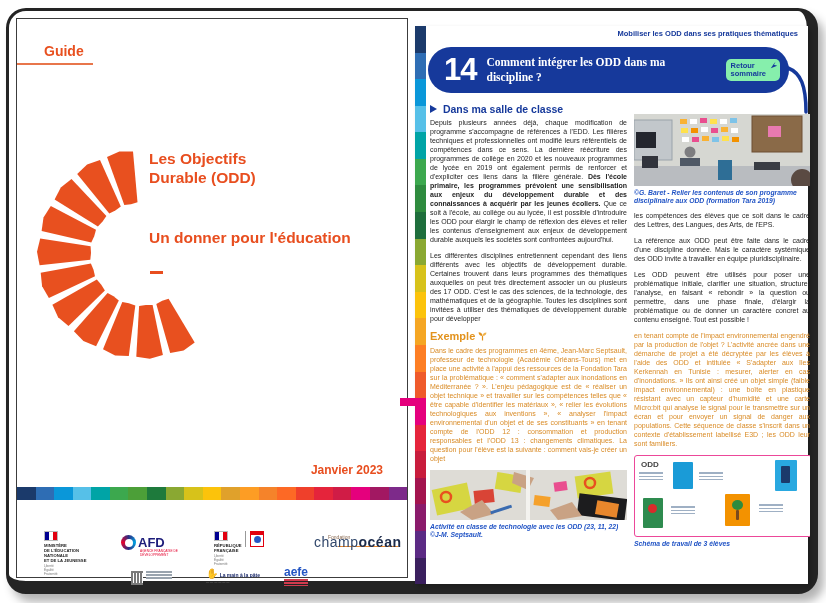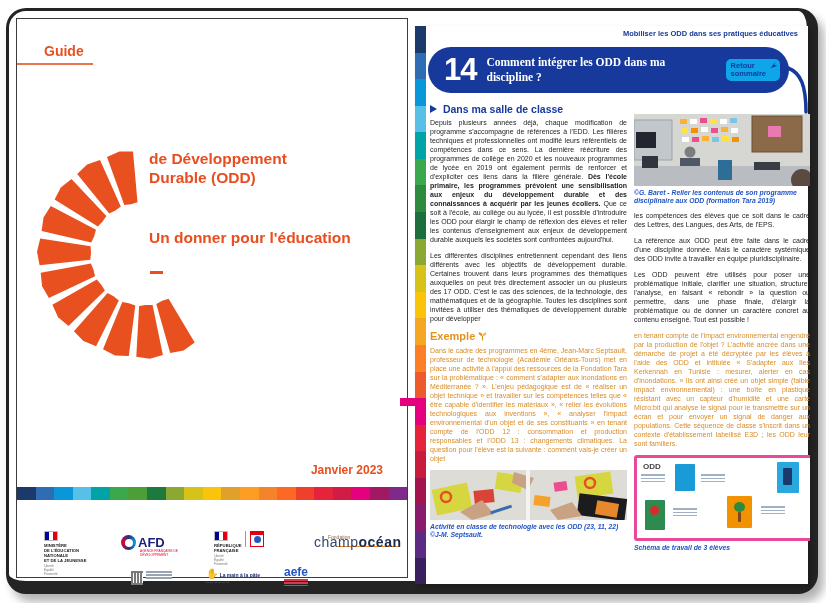--- a/index.html
+++ b/index.html
@@ -67,39 +67,39 @@
   .page-right{position:absolute;left:415px;top:26px;width:393px;height:558px;background:#fff;
               box-shadow:3px 3px 5px rgba(0,0,0,.22);}
   .v-stripe{position:absolute;left:0;top:0;bottom:0;width:11px;display:flex;flex-direction:column;}
   .v-stripe div{flex:1;}
   .section-marker{position:absolute;left:-15px;top:372px;width:15px;height:8px;background:#e5007d;}
   .running-head{position:absolute;top:3px;right:10px;font-size:7.5px;font-weight:bold;color:#16399b;}
   .banner{position:absolute;left:13px;top:21px;width:361px;height:46px;background:#16399b;
           border-radius:24px;display:flex;align-items:center;color:#fff;}
   .banner-num{font-size:31px;font-weight:bold;margin-left:16px;letter-spacing:-1px;}
   .banner-title{font-size:11.5px;font-weight:bold;margin-left:10px;width:228px;line-height:15px;font-family:Liberation Serif, serif;}
-  .back-btn{margin-left:auto;margin-right:9px;background:#0ea5e9;color:#16399b;border:none;
+  .back-btn{margin-left:auto;margin-right:9px;background:#86efac;color:#16399b;border:none;
             border-radius:5px;font-family:inherit;font-size:7.5px;font-weight:bold;line-height:8px;
             padding:3px 14px 3px 5px;text-align:left;position:relative;cursor:pointer;}
   .back-btn svg{position:absolute;right:2px;top:2px;}
   .banner-tail{position:absolute;left:372px;top:40px;}
   .section-h{position:absolute;left:15px;top:77px;font-size:10.5px;font-weight:bold;color:#16399b;}
   .section-h .arr{display:inline-block;width:0;height:0;border-left:7px solid #16399b;
                   border-top:4.5px solid transparent;border-bottom:4.5px solid transparent;
                   margin-right:3px;}
   .col{position:absolute;top:92px;bottom:4px;overflow:hidden;}
   .col-l{left:15px;width:197px;}
   .col-r{left:219px;top:86px;width:176px;}
   .col p{margin:0 0 7px 0;font-size:7px;line-height:9px;text-align:justify;color:#1d1d1d;}
   .orange-t{color:#d98b26 !important;}
   .ex-h{font-size:11px;font-weight:bold;color:#e2921c;margin:3px 0 4px 0;}
   .caption{font-size:6.8px;line-height:8.2px;font-style:italic;font-weight:bold;color:#2053c5;
            margin:3px 0 6px 0;}
   .photo{display:block;margin:2px 0 0 0;}
-  .schema{position:relative;width:176px;height:80px;background:#fff;border:3px solid #ec4899;
+  .schema{position:relative;width:176px;height:80px;background:#fff;border:1px solid #ec4899;
           border-radius:3px;margin-top:3px;}
   .schema .odd-lab{position:absolute;left:6px;top:4px;font-size:8px;font-weight:bold;color:#444;}
   .mini-bars{position:absolute;}
   .mini-bars div{width:24px;height:1.6px;background:#9fb0c4;margin-bottom:1.6px;}
   .card{position:absolute;border-radius:1px;}
 </style>
 </head>
 <body>
 
 <div class="frame"></div>
@@ -116,21 +116,21 @@
       <path d="M17.2,91.5 L14.0,104.8 L16.6,118.2 L67.3,112.7 L68.0,105.9 L67.6,99.2 Z" fill="#e8501f"></path>
       <path d="M17.7,125.7 L19.1,139.3 L25.9,151.1 L72.0,129.3 L70.5,122.7 L67.9,116.4 Z" fill="#e8501f"></path>
       <path d="M29.4,157.8 L35.1,170.2 L45.5,179.1 L81.9,143.4 L78.3,137.7 L73.8,132.6 Z" fill="#e8501f"></path>
       <path d="M50.9,184.3 L60.4,194.1 L73.1,199.2 L95.8,153.5 L90.5,149.3 L84.6,146.0 Z" fill="#e8501f"></path>
       <path d="M80.0,202.3 L92.1,208.5 L105.8,209.1 L112.3,158.6 L105.9,156.3 L99.3,155.1 Z" fill="#e8501f"></path>
       <path d="M113.3,209.8 L126.8,211.7 L139.9,207.9 L129.6,157.9 L122.8,157.9 L116.1,158.9 Z" fill="#e8501f"></path>
       <path d="M147.2,206.1 L160.6,203.4 L171.7,195.5 L145.6,151.7 L139.2,153.8 L133.3,157.0 Z" fill="#e8501f"></path>
     </svg>
 
   <div class="cover-title">
-    <div>de Développement</div>
+    <div>Les Objectifs</div>
     <div>Durable (ODD)</div>
   </div>
   <div class="cover-sub">Un donner pour l'éducation</div>
   <div class="cover-dash"></div>
   <div class="cover-date">Janvier 2023</div>
 
   <div id="h-stripe" class="h-stripe">
       <div style="background: rgb(27, 58, 107);"></div>
       <div style="background: rgb(46, 109, 180);"></div>
       <div style="background: rgb(10, 151, 217);"></div>
@@ -235,21 +235,21 @@
       <div style="background: rgb(229, 0, 125);"></div>
       <div style="background: rgb(229, 36, 59);"></div>
       <div style="background: rgb(200, 28, 60);"></div>
       <div style="background: rgb(163, 20, 78);"></div>
       <div style="background: rgb(138, 26, 107);"></div>
       <div style="background: rgb(91, 42, 132);"></div>
       <div style="background: rgb(58, 31, 94);"></div>
     </div>
   <div class="section-marker"></div>
 
-  <div class="running-head">Mobiliser les ODD dans ses pratiques éducatives</div>
+  <div class="running-head">Mobiliser les ODD dans ses pratiques thématiques</div>
 
   <div class="banner">
     <div class="banner-num">14</div>
     <div class="banner-title">Comment intégrer les ODD dans ma discipline ?</div>
     <button class="back-btn">
       <span>Retour</span><br>
       <span>sommaire</span>
       <svg width="8" height="8" viewBox="0 0 10 10">
         <path d="M1,9 L9,6 L5,4.6 L7,0.8 L4.6,3.8 Z" fill="#16399b"></path>
       </svg>

